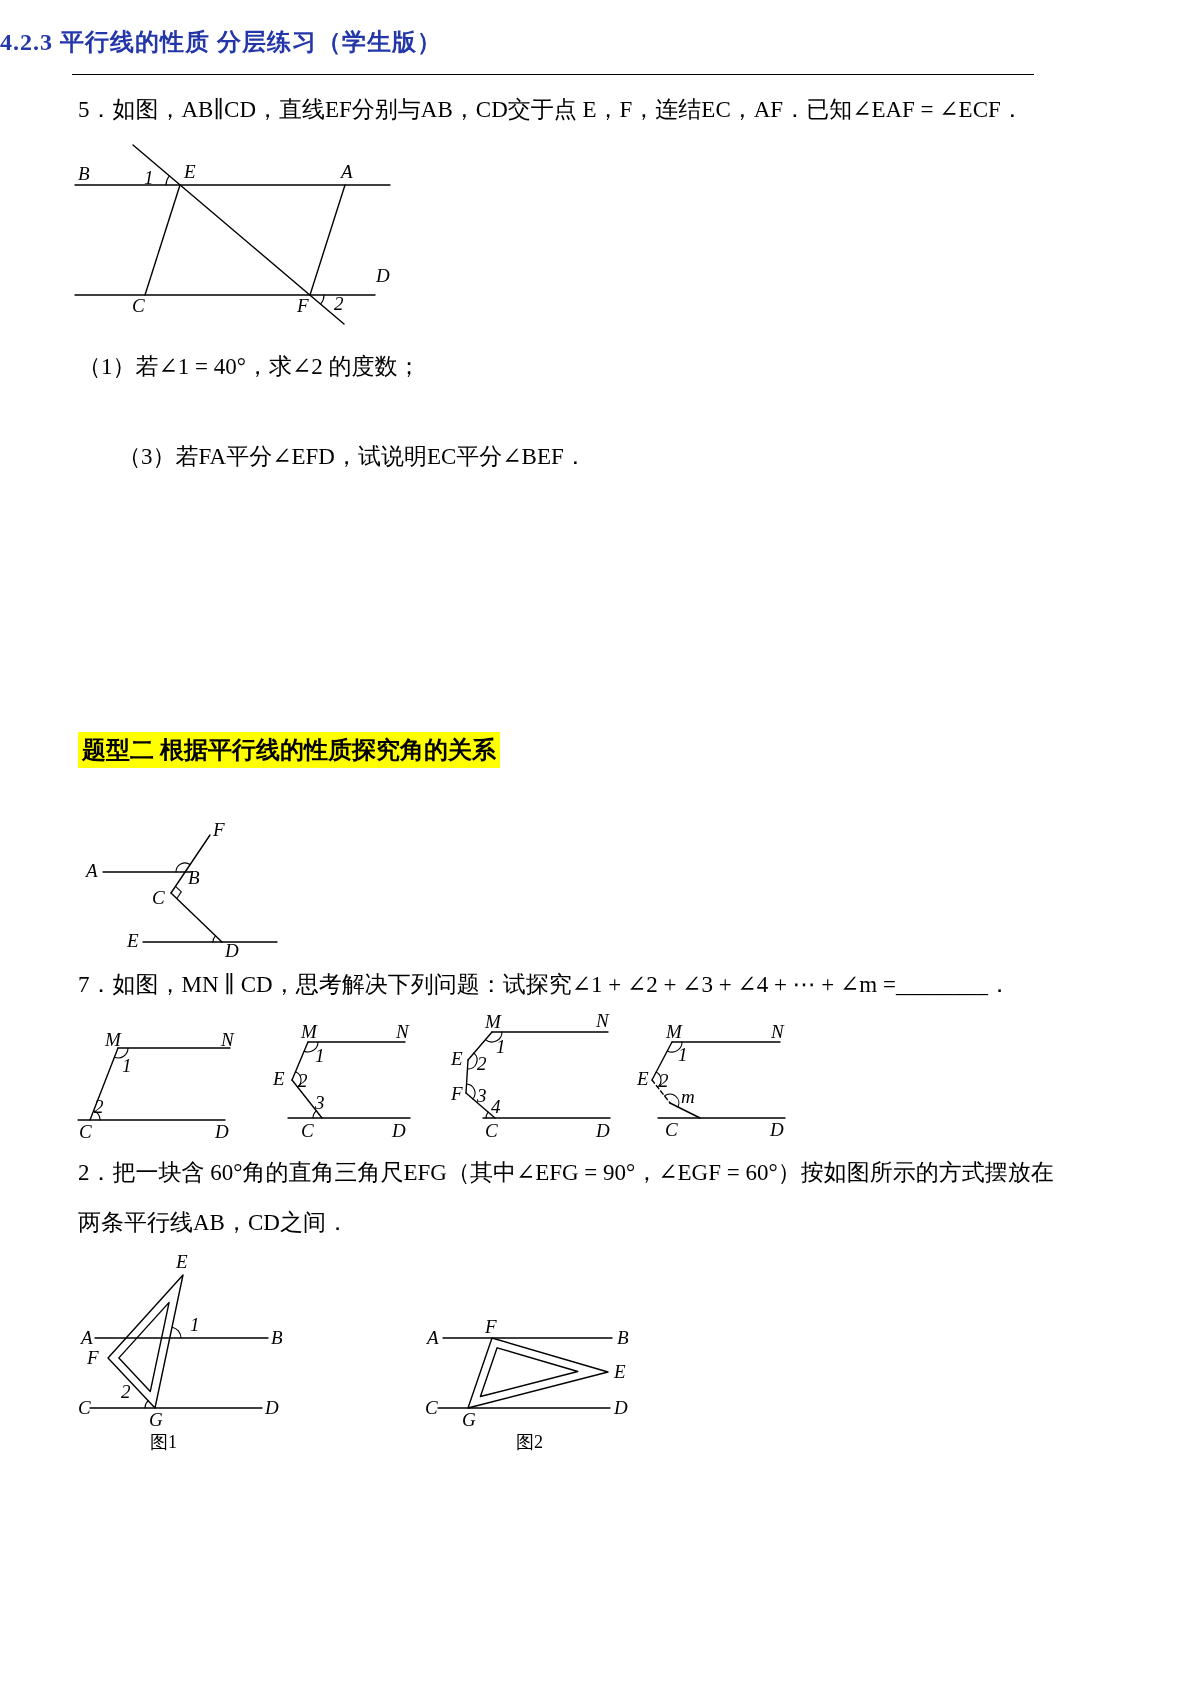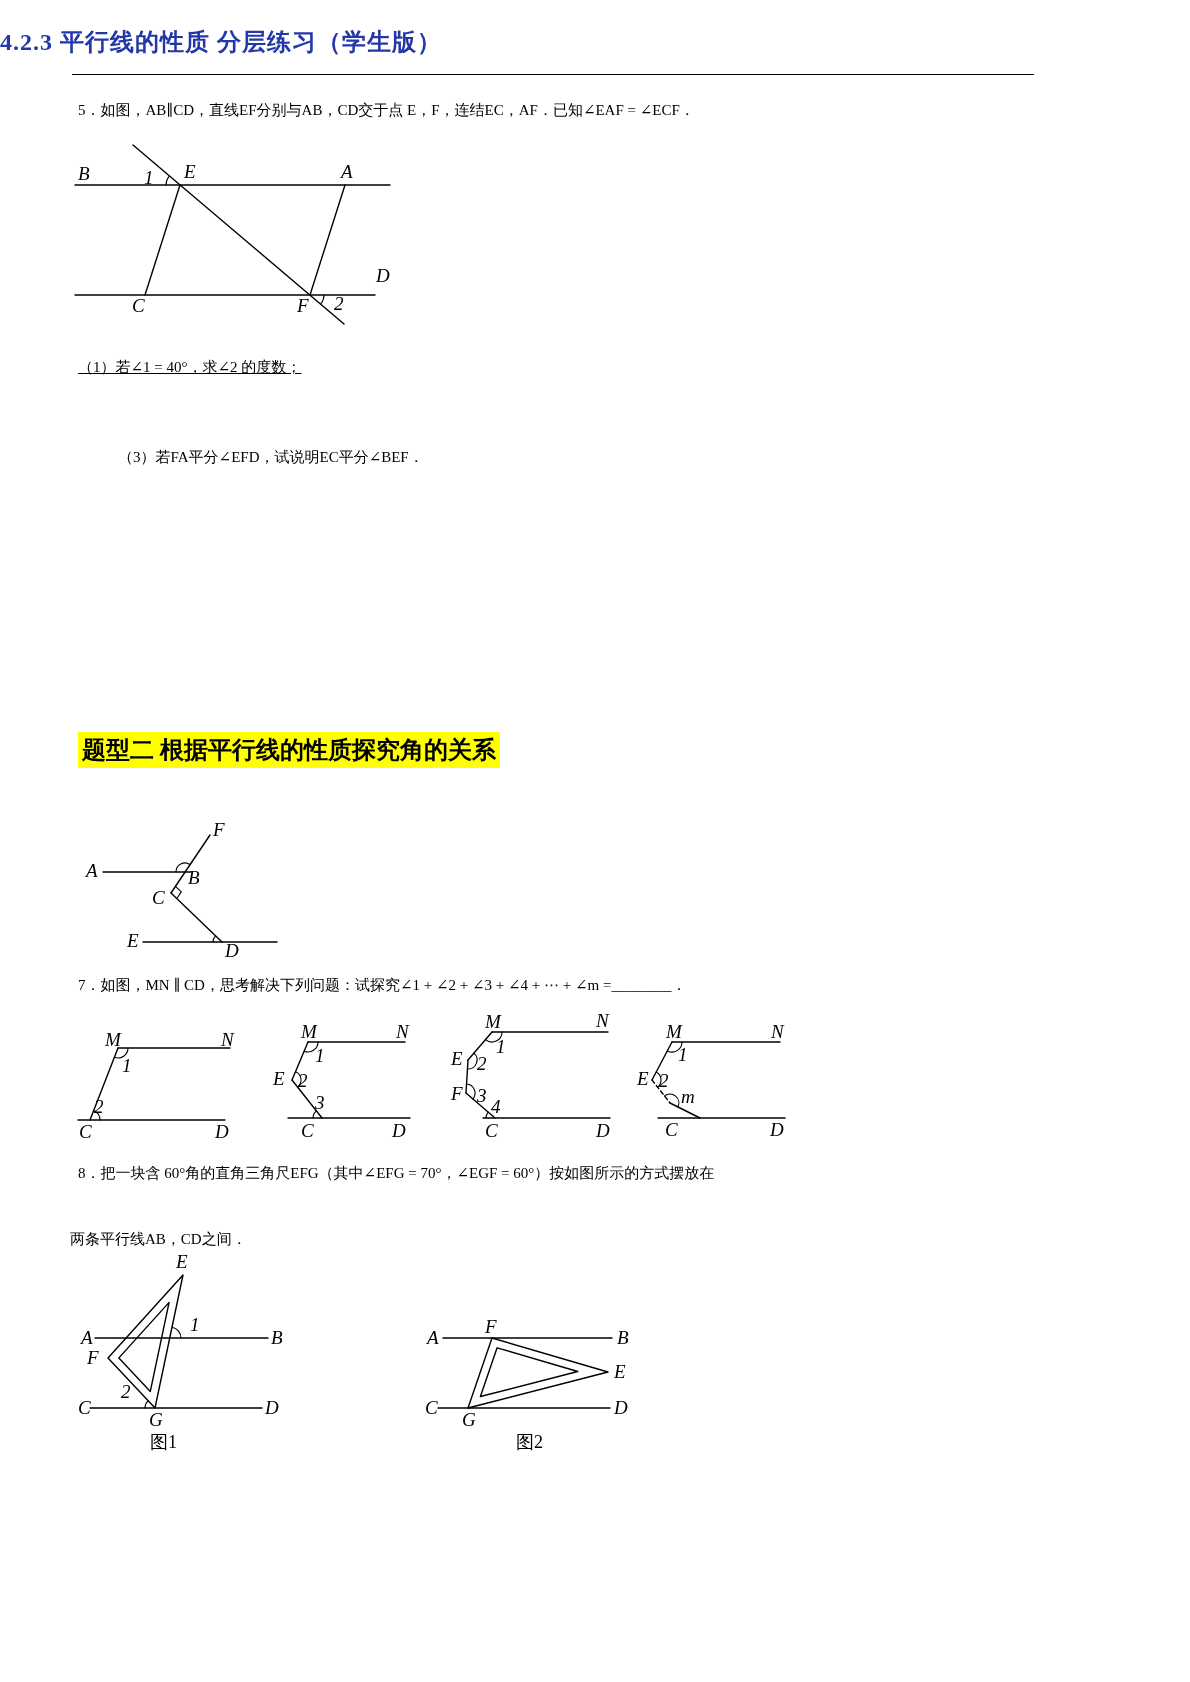--- a/index.html
+++ b/index.html
@@ -1,21 +1,21 @@
 <!DOCTYPE html>
 <html><head>
 <meta charset="utf-8">
 <style>
   html,body { margin:0; padding:0; background:#888; }
   .page {
     position:relative; width:1190px; height:1682px; margin:0 auto;
     background:#ffffff; overflow:hidden;
     font-family:"Liberation Serif","DejaVu Serif",serif; color:#000;
   }
-  .t { position:absolute; font-size:15px; white-space:nowrap; line-height:30px; }
+  .t { position:absolute; font-size:23px; white-space:nowrap; line-height:30px; }
   .header-title {
     position:absolute; top:26px; left:0; width:100%; text-align:left;
     font-size:24px; font-weight:bold; color:#2437a8; letter-spacing:1px;
   }
   .header-rule { position:absolute; top:74px; left:72px; width:962px; border-top:1.6px solid #000; }
   .section-title {
     position:absolute; left:78px; top:732px; font-size:24px; font-weight:bold;
     background:#ffff00; padding:2px 4px; white-space:nowrap;text-align:right;
   }
   .caption { position:absolute; font-size:18px; }
@@ -52,21 +52,21 @@
     <text x="8" y="40">B</text>
     <text x="114" y="38">E</text>
     <text x="271" y="38">A</text>
     <text x="306" y="142">D</text>
     <text x="62" y="172">C</text>
     <text x="227" y="172">F</text>
     <text x="74" y="44">1</text>
     <text x="264" y="170">2</text>
   </svg>
 
-  <div class="t" style="left:78px; top:352px;text-decoration:underline;">（1）若∠1 = 40°，求∠2 的度数；</div>
+  <div class="t" style="left:78px; top:352px;">（1）若∠1 = 40°，求∠2 的度数；</div>
   <div class="t" style="left:78px; top:442px;margin-left:40px;">（3）若FA平分∠EFD，试说明EC平分∠BEF．</div>
 
   <div class="section-title">题型二 根据平行线的性质探究角的关系</div>
 
 
   <svg class="fig" style="left:85px; top:820px;" width="210" height="145" viewBox="0 0 210 145">
     <line x1="18" y1="52" x2="106" y2="52"></line>
     <line x1="125" y1="15" x2="86" y2="73"></line>
     <line x1="86" y1="73" x2="137" y2="122"></line>
     <line x1="58" y1="122" x2="192" y2="122"></line>
@@ -149,22 +149,22 @@
     <text x="31" y="15">M</text>
     <text x="136" y="15">N</text>
     <text x="43" y="38">1</text>
     <text x="2" y="62">E</text>
     <text x="24" y="64">2</text>
     <text x="46" y="80">m</text>
     <text x="30" y="113">C</text>
     <text x="135" y="113">D</text>
   </svg>
 
-  <div class="t" style="left:78px; top:1158px;">8．把一块含 60°角的直角三角尺EFG（其中∠EFG = 70°，∠EGF = 60°）按如图所示的方式摆放在</div>
-  <div class="t" style="left:70px; top:1208px;margin-top:16px;">两条平行线AB，CD之间．</div>
+  <div class="t" style="left:78px; top:1158px;">2．把一块含 60°角的直角三角尺EFG（其中∠EFG = 90°，∠EGF = 60°）按如图所示的方式摆放在</div>
+  <div class="t" style="left:78px; top:1208px;">两条平行线AB，CD之间．</div>
 
   <svg class="fig" style="left:78px; top:1255px;" width="240" height="180" viewBox="0 0 240 180">
     <line x1="17" y1="83" x2="190" y2="83"></line>
     <line x1="12" y1="153" x2="184" y2="153"></line>
     <polygon points="105,20 30,103 77,153"></polygon>
     <polygon points="91.1,47.4 40.9,102.9 72.3,136.4"></polygon>
     <path class="arc" d="M 103 83 A 11 11 0 0 0 94.2 72.2"></path>
     <path class="arc" d="M 67 153 A 10 10 0 0 1 70.2 145.7"></path>
     <text x="98" y="13">E</text>
     <text x="3" y="89">A</text>

